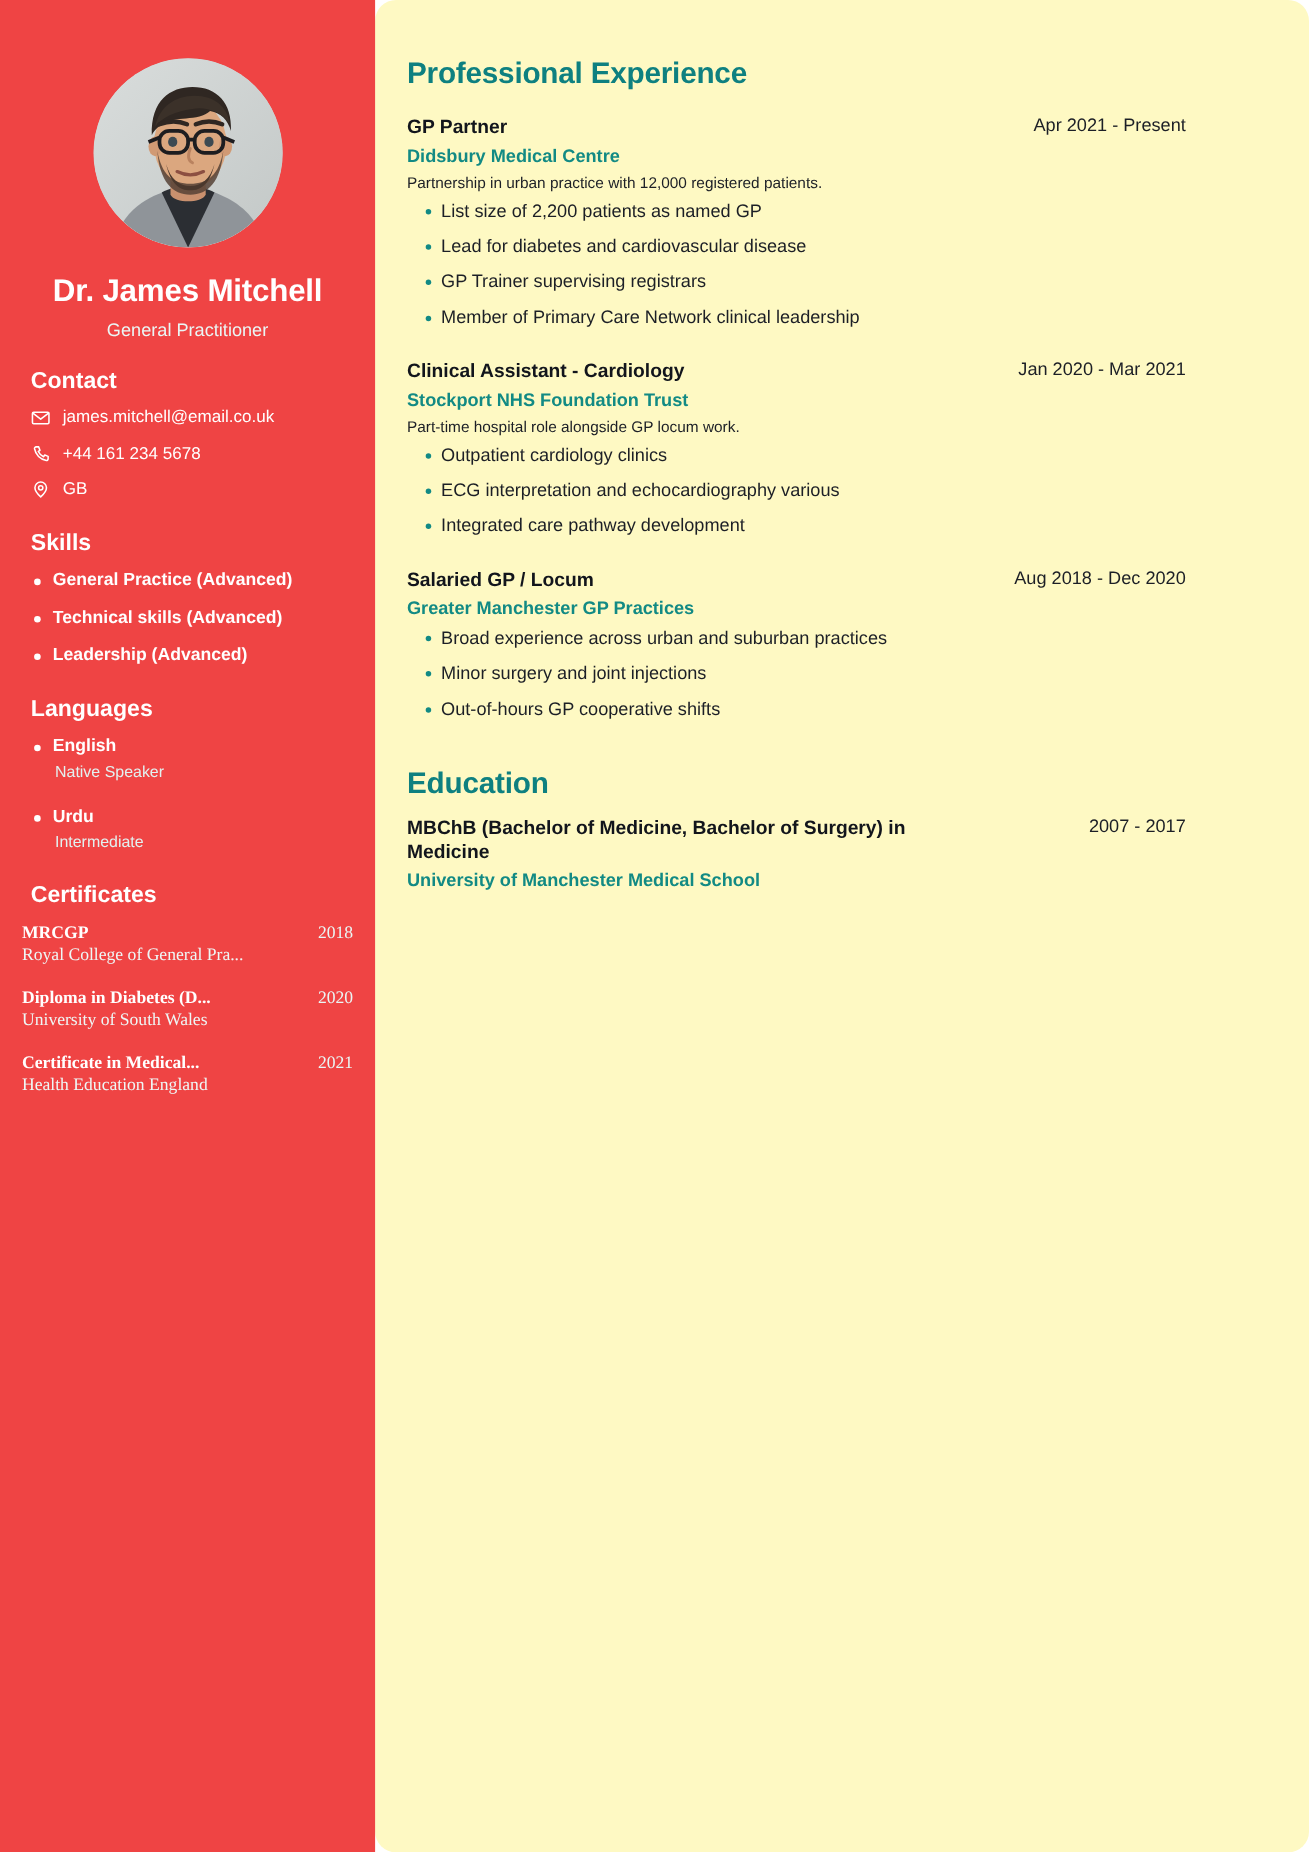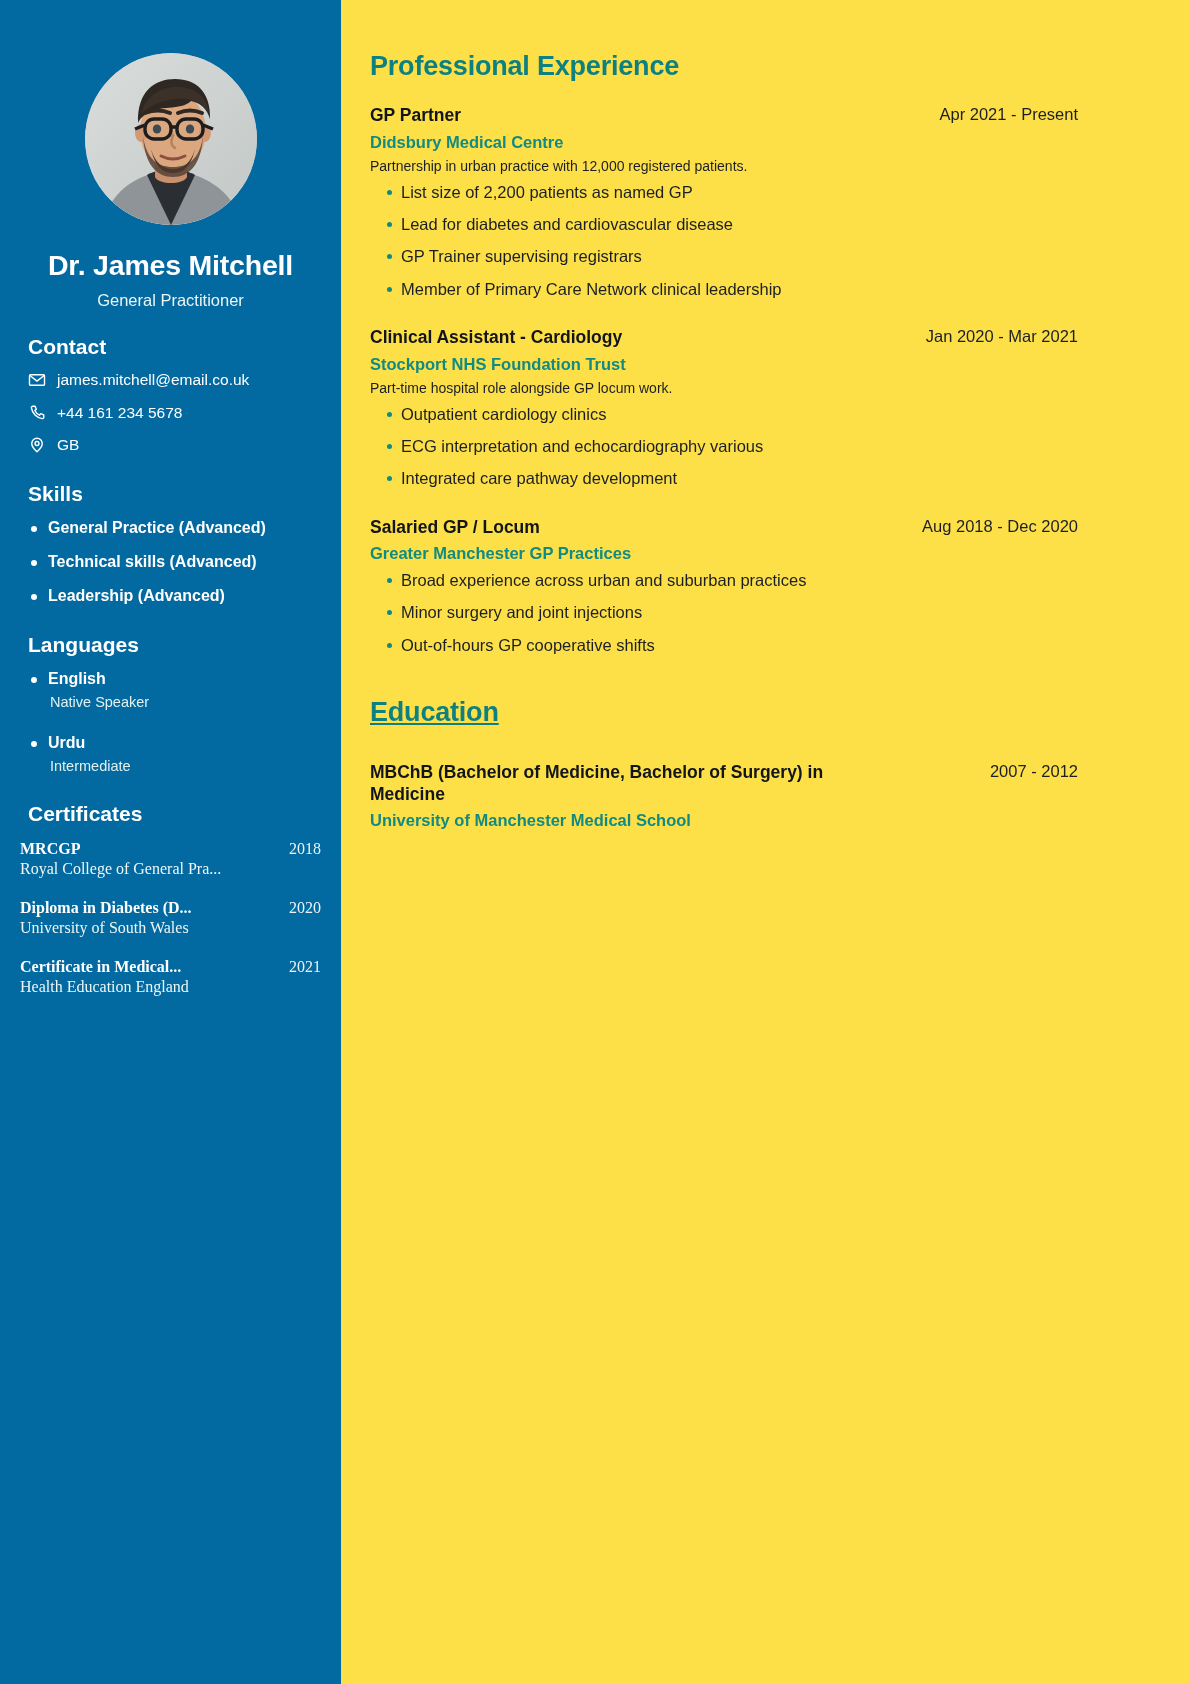--- a/index.html
+++ b/index.html
@@ -15,21 +15,21 @@
     min-height: 1684px;
     background: #ffffff;
     display: flex;
     align-items: stretch;
   }
 
   
   .sidebar {
     width: 341px;
     flex: 0 0 341px;
-    background: #0369a1;
+    background: #ef4444;
     color: #ffffff;
     padding: 0 20px 40px 20px;
     position: relative;
   }
   .photo-wrap {
     display: flex;
     justify-content: center;
     padding-top: 53px;
   }
   .photo {
@@ -141,32 +141,33 @@
     font-weight: normal;
     color: #eef7f6;
     margin-top: 1px;
     line-height: 1.2;
   }
 
   
   .main {
     flex: 1 1 auto;
     padding: 50px 112px 60px 29px;
-    background: #fde047;
+    background: #fef9c3;
     color: #1c1f26;
+    border-radius: 19px;
   }
   .section-title {
     font-size: 27px;
     font-weight: bold;
     color: #0e8080;
     letter-spacing: -0.2px;
     line-height: 1.2;
     margin-bottom: 22px;
   }
-  .section-title.education { margin-top: 40px; margin-bottom: 32px; text-decoration: underline; }
+  .section-title.education { margin-top: 40px; margin-bottom: 12px; }
 
   .entry { margin-bottom: 26px; }
   .entry-head {
     display: flex;
     justify-content: space-between;
     align-items: flex-start;
     gap: 20px;
   }
   .entry-role {
     font-size: 17.5px;
@@ -395,19 +396,19 @@
         <li>Minor surgery and joint injections</li>
         <li>Out-of-hours GP cooperative shifts</li>
       </ul>
     </section>
 
     <h1 class="section-title education">Education</h1>
 
     <section class="entry edu-entry">
       <div class="entry-head">
         <div class="entry-role">MBChB (Bachelor of Medicine, Bachelor of Surgery) in Medicine</div>
-        <div class="entry-date">2007 - 2012</div>
+        <div class="entry-date">2007 - 2017</div>
       </div>
       <div class="entry-org">University of Manchester Medical School</div>
     </section>
 
   </main>
 </div>
 
 </body></html>

